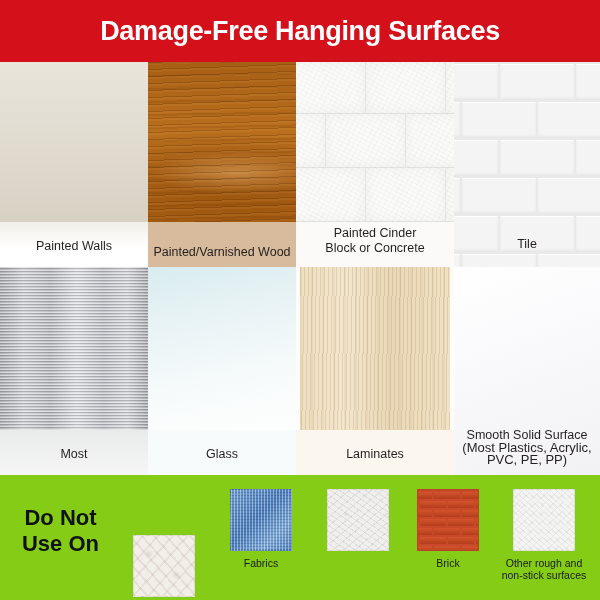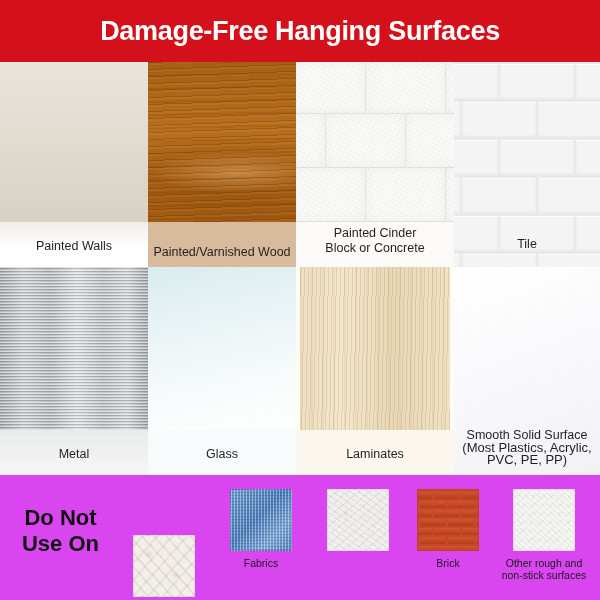--- a/index.html
+++ b/index.html
@@ -151,21 +151,21 @@
   }
 
   
   .tex-smooth {
     background:linear-gradient(160deg,#ffffff,#f7f7fa 60%,#f2f2f5);
   }
 
   
   .dnu {
     position:absolute; left:0; top:475px; width:600px; height:125px;
-    background:#d946ef;
+    background:#84cc16;
   }
   .dnu-title {
     position:absolute; left:8px; top:30px; width:105px;
     color:#111111; font-size:22px; font-weight:bold; line-height:26px;
     text-align:center;
   }
   .dnu-item { position:absolute; top:14px; width:96px; }
   .dnu-thumb {
     width:62px; height:62px; margin:0 auto; display:block;
     border:1px solid rgba(0,0,0,.07);
@@ -282,21 +282,21 @@
         <div class="t" style="left:8px;   top:192px; width:74px; height:36px;"></div>
         <div class="t" style="left:84px;  top:192px; width:74px; height:36px;"></div>
         <div class="t" style="left:-68px; top:192px; width:74px; height:36px;"></div>
       </div>
       <div class="caption" style="bottom:16px;">Tile</div>
     </div>
 
     <div class="cell c-metal">
       <div class="swatch tex-metal"></div>
       <div class="cap-metal-bg"></div>
-      <div class="caption" style="bottom:14px;">Metal</div>
+      <div class="caption" style="bottom:14px;">Most</div>
     </div>
 
     <div class="cell c-glass">
       <div class="swatch tex-glass"></div>
       <div class="cap-glass-bg"></div>
       <div class="caption" style="bottom:14px;">Glass</div>
     </div>
 
     <div class="cell c-lam tex-lam-wrap">
       <div class="tex-lam"></div>

